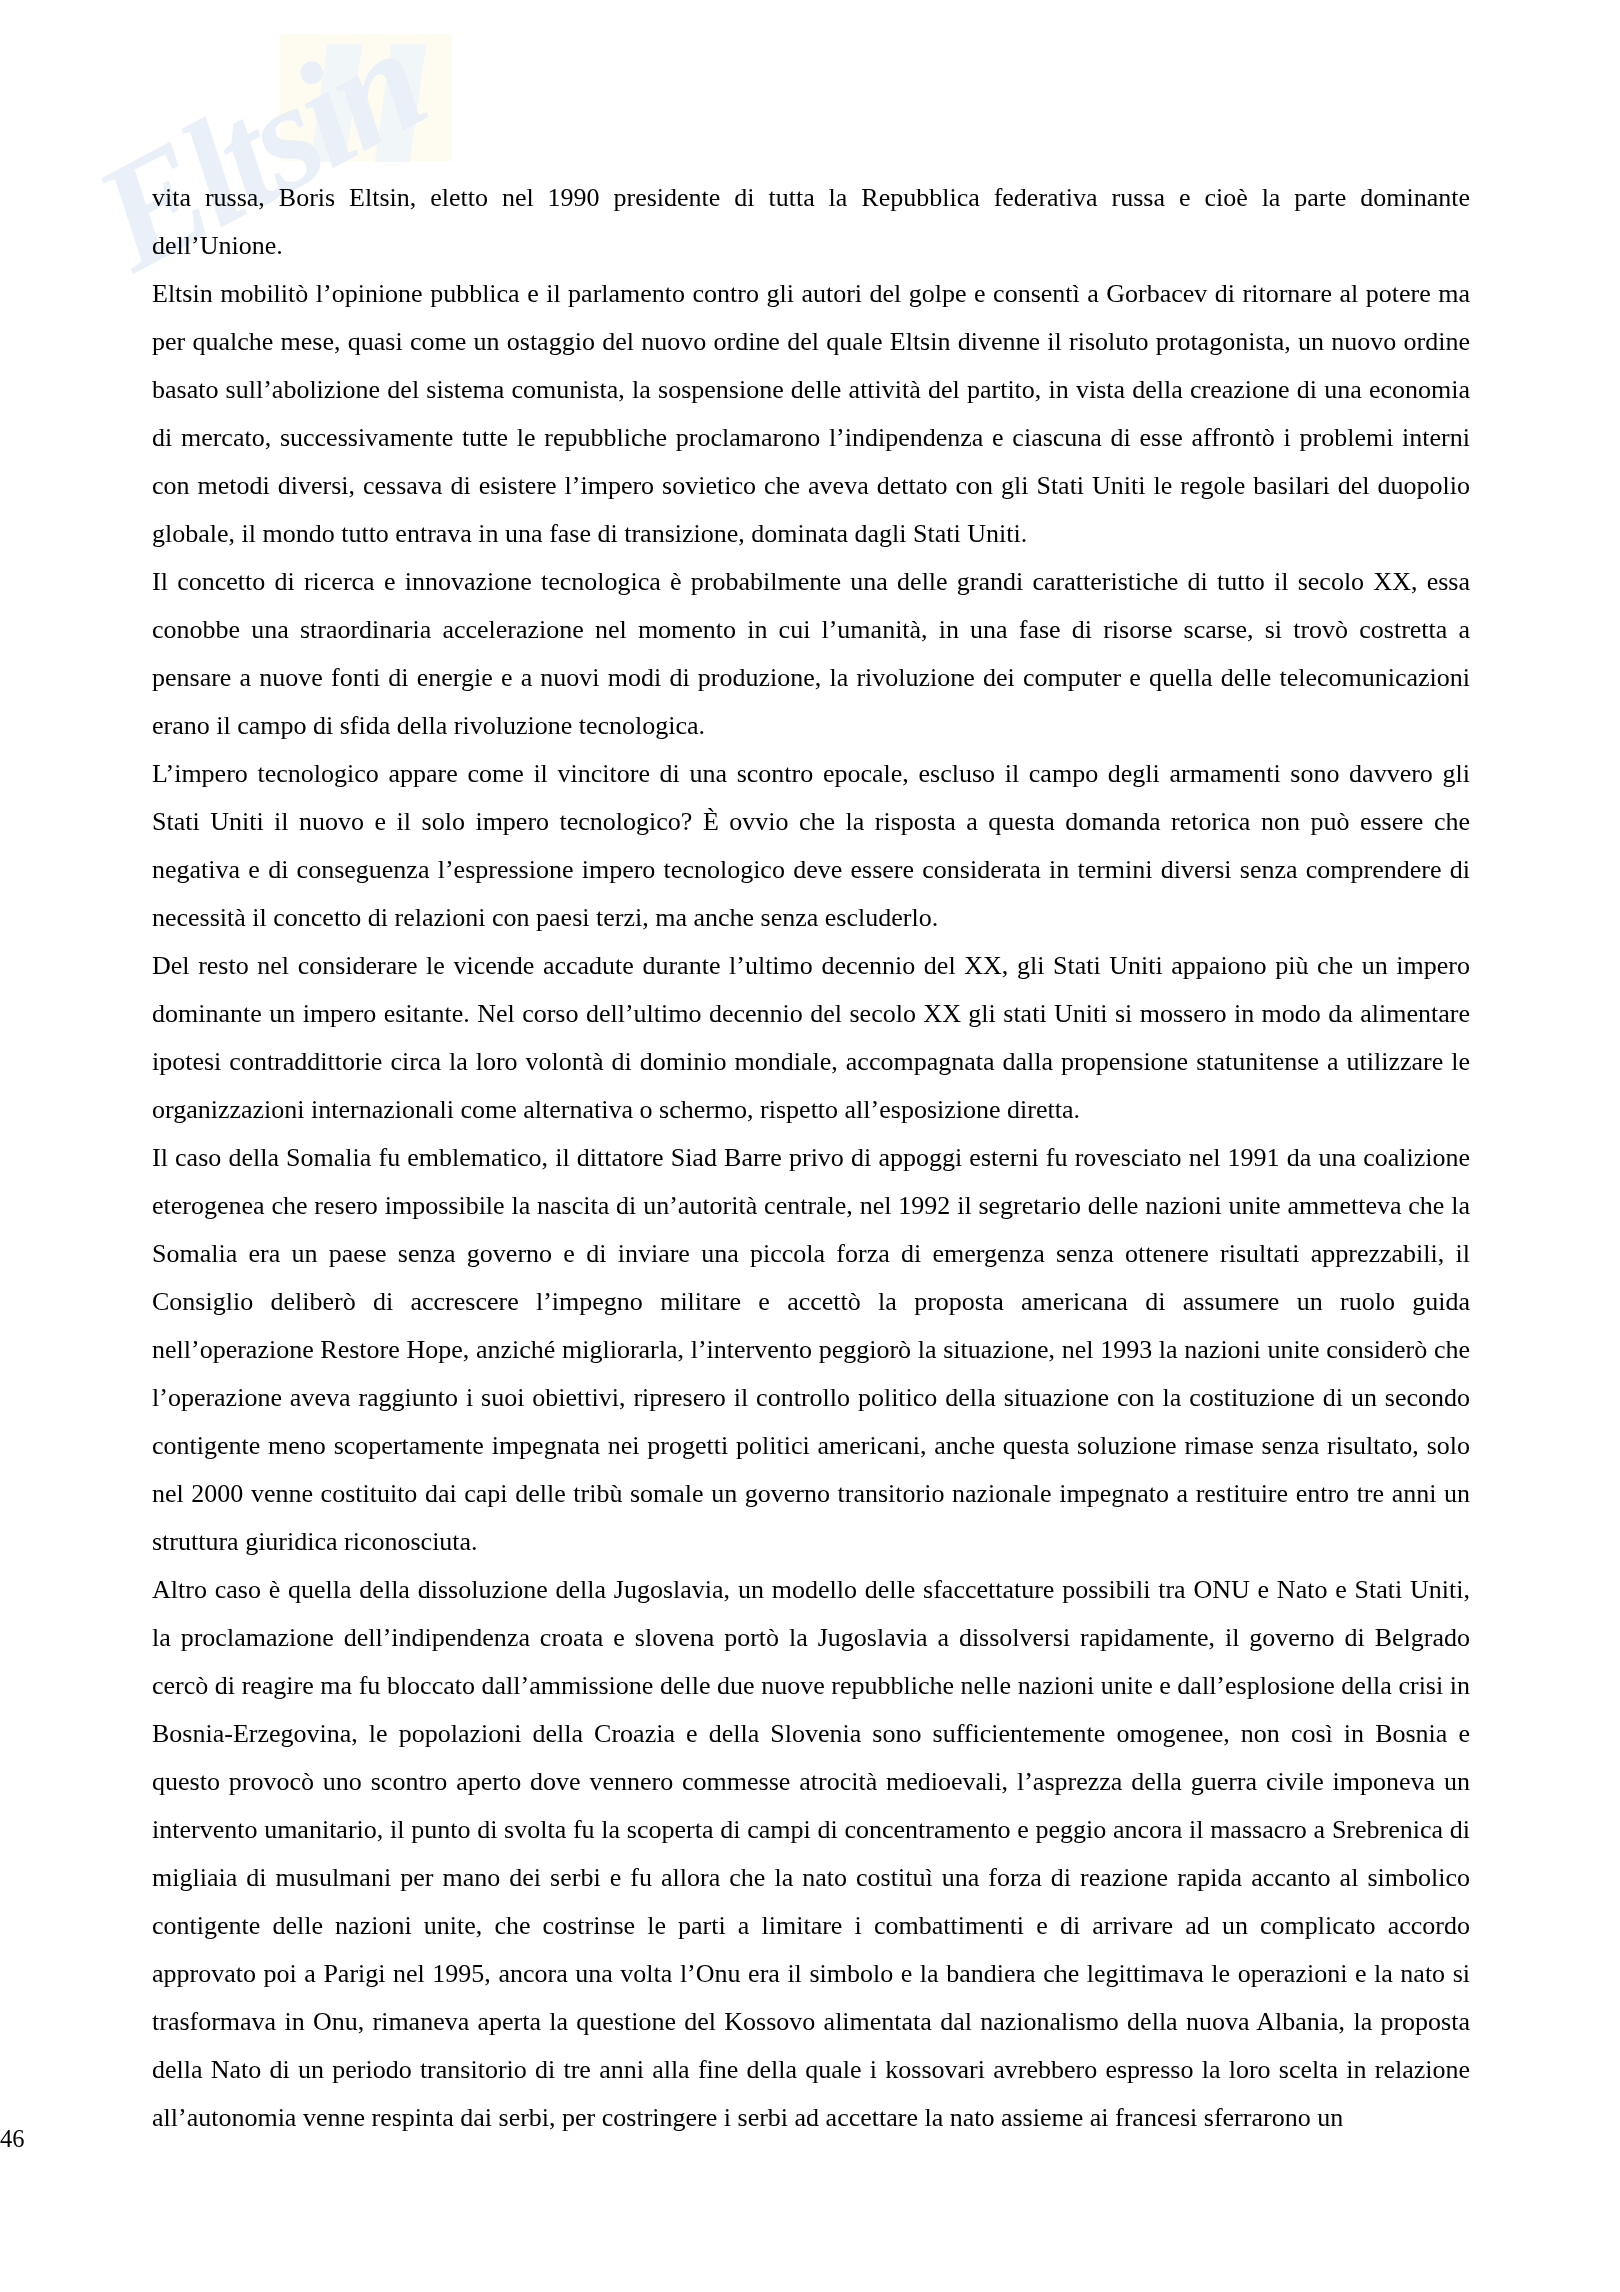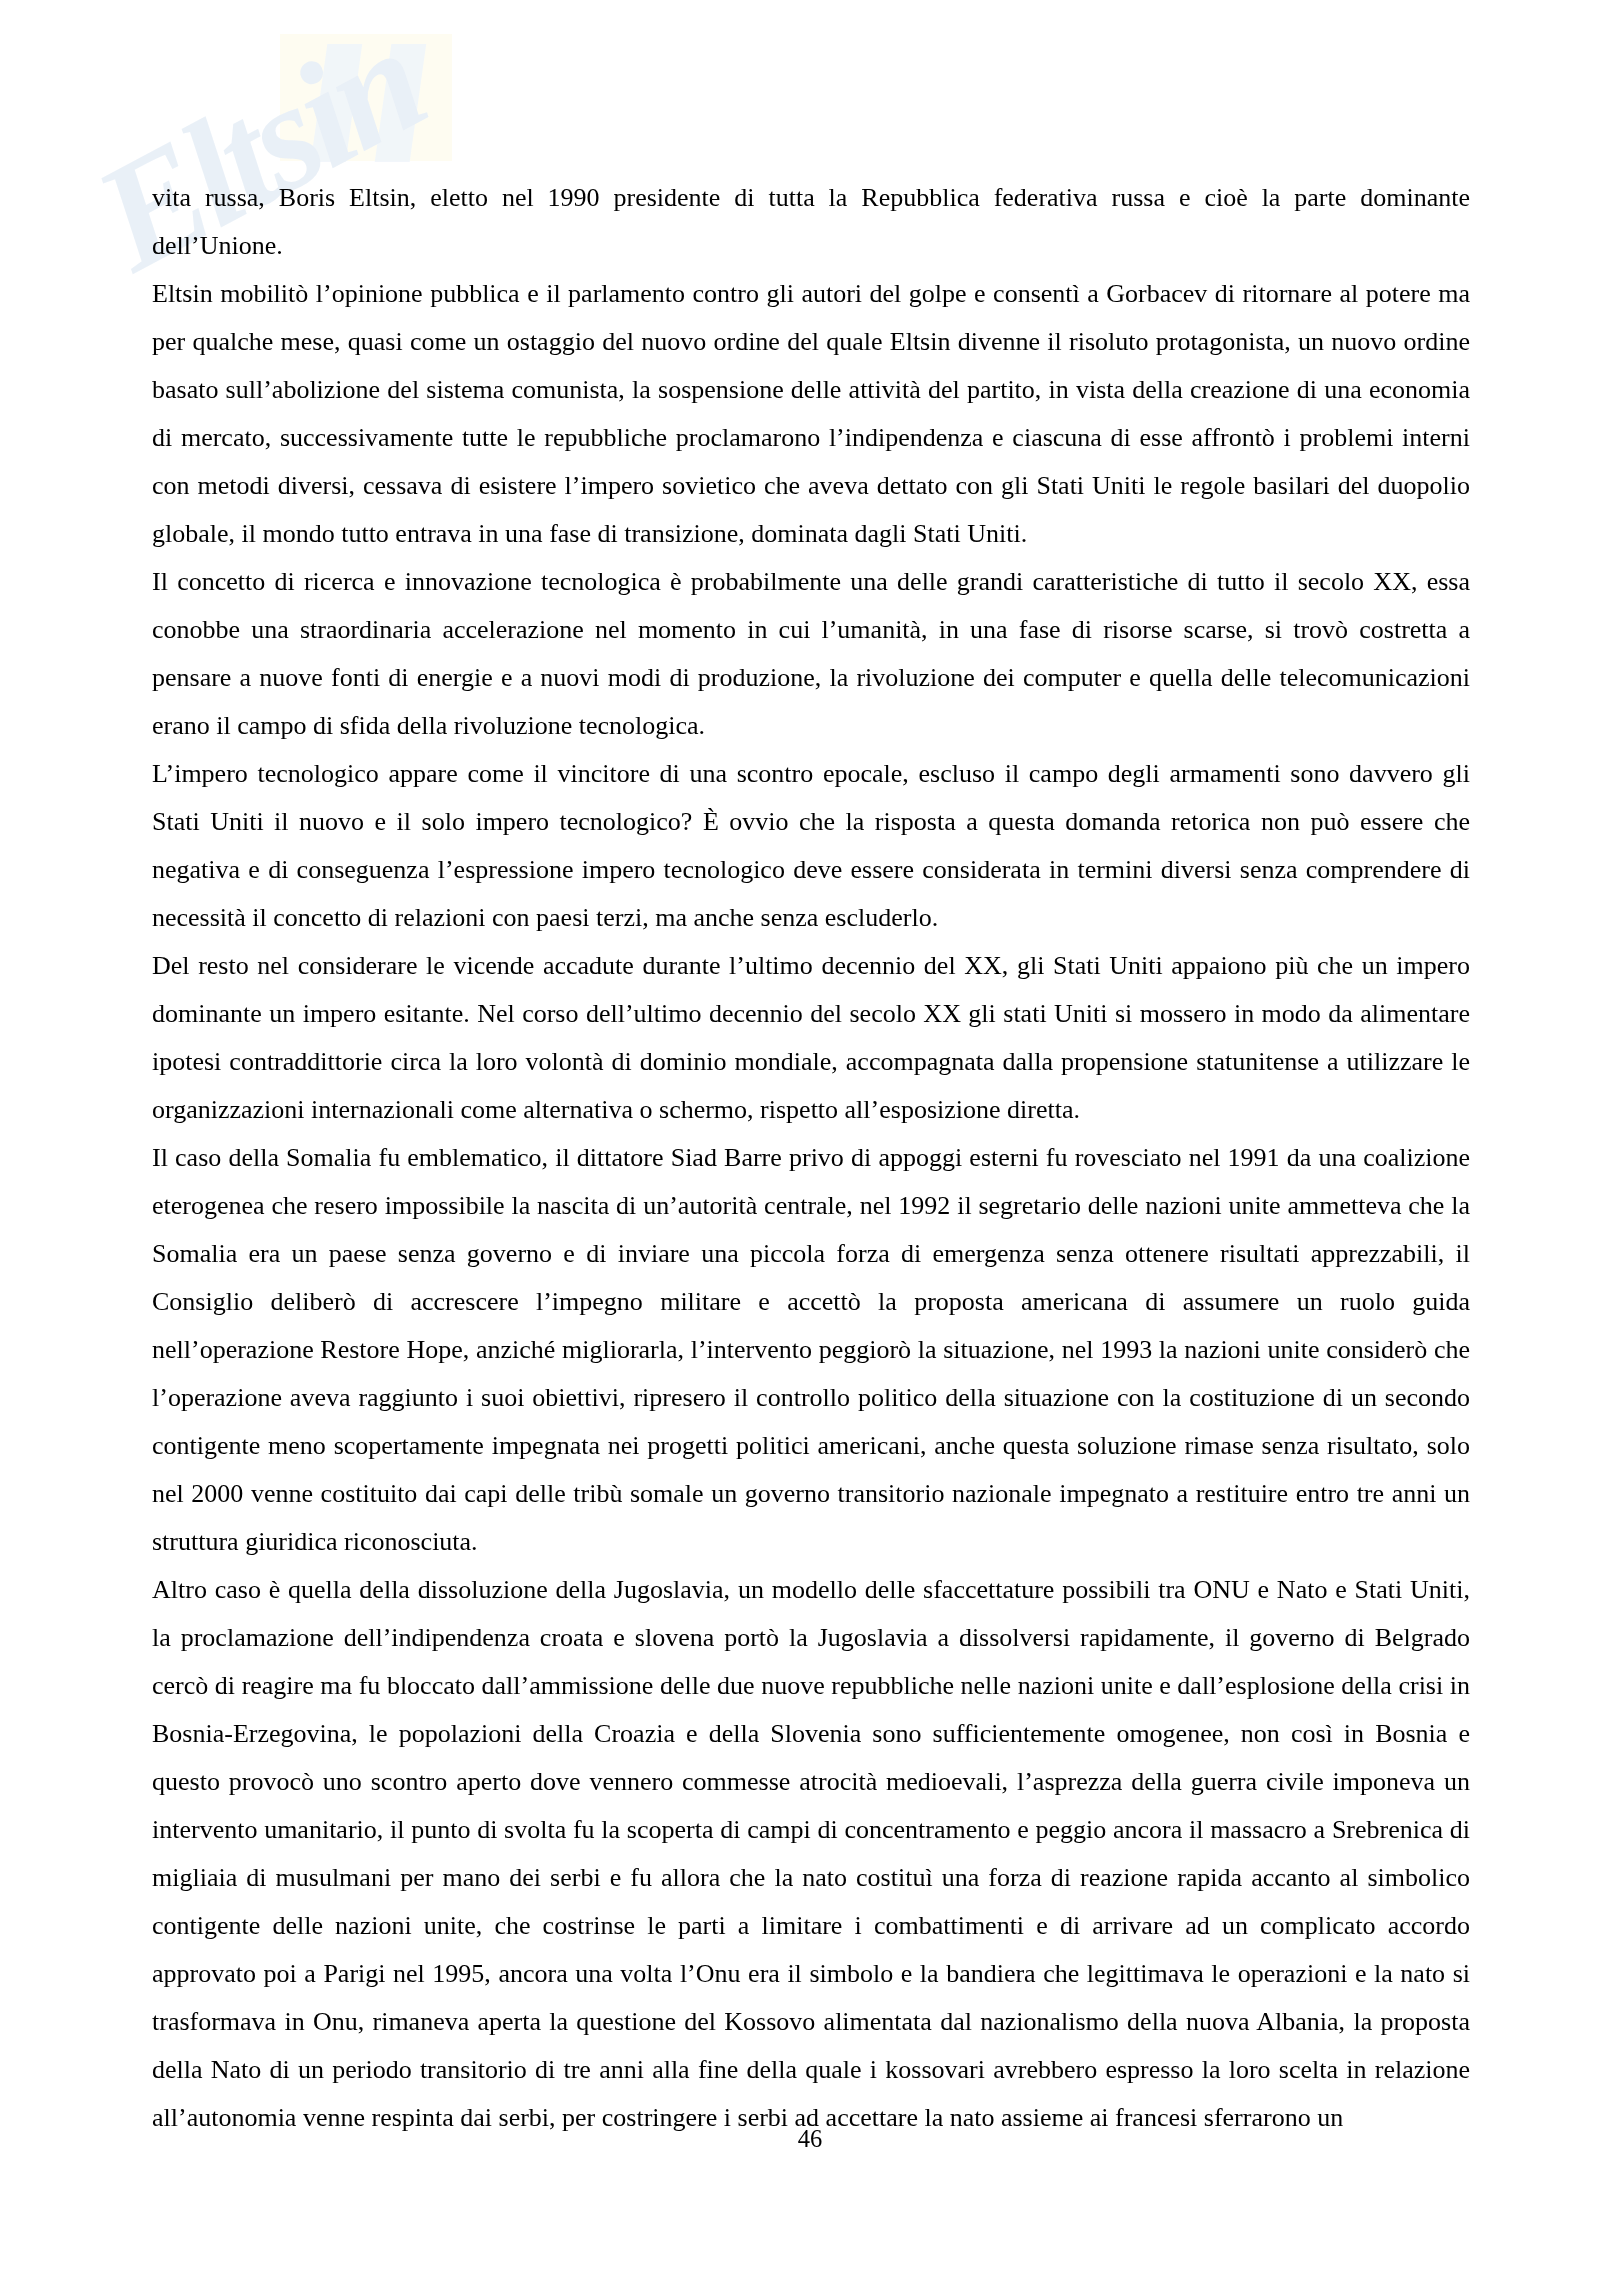--- a/index.html
+++ b/index.html
@@ -88,21 +88,21 @@
     text-align: justify;
     text-justify: inter-word;
     margin: 0;
     hyphens: none;
   }
   .footer {
     position: absolute;
     left: 0;
     top: 2125px;
     width: 100%;
-    text-align: center;
+    text-align: left;
     font-size: 24.5px;
     font-family: "Liberation Serif", serif;
     z-index: 2;
   }
 </style>
 </head>
 <body>
 
 <div class="page">
 

